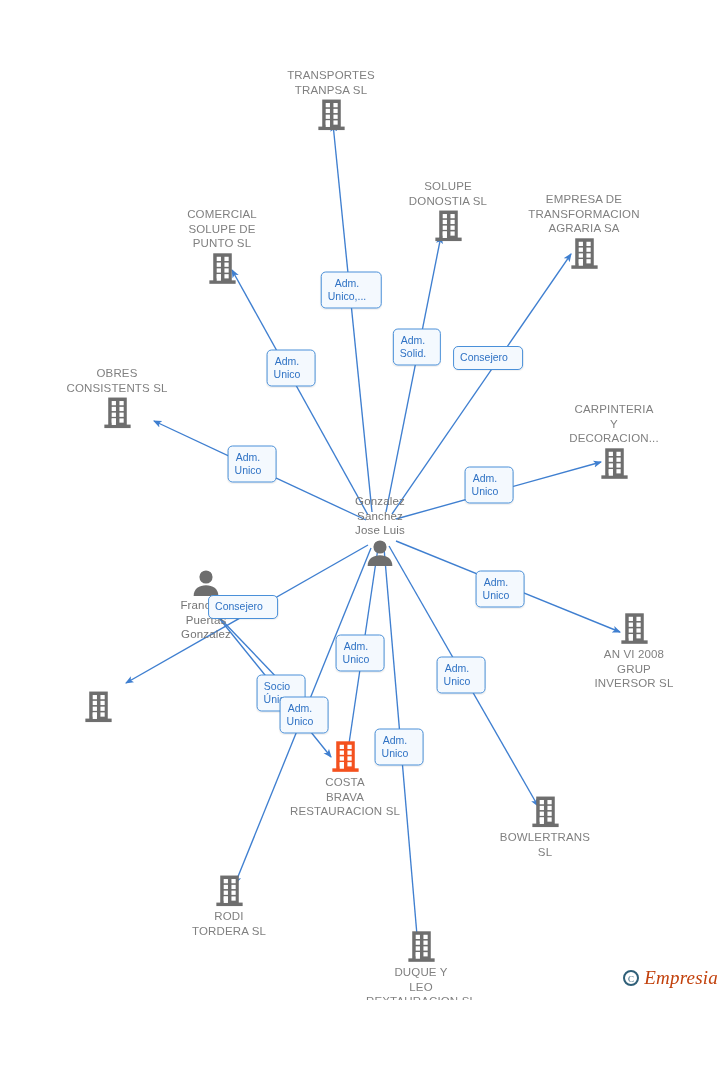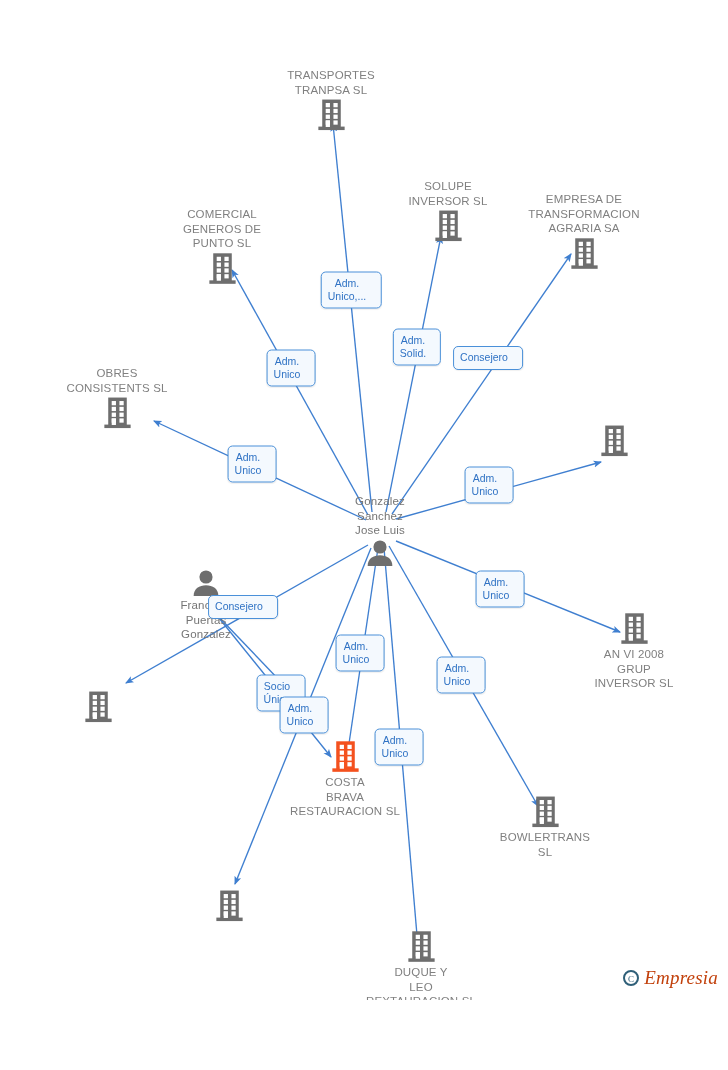--- a/index.html
+++ b/index.html
@@ -126,39 +126,39 @@
           <rect x="22.5" y="14" width="5.5" height="5.5" fill="#ffffff"></rect>
           <rect x="12.5" y="21.5" width="5.5" height="5.5" fill="#ffffff"></rect>
           <rect x="22.5" y="21.5" width="5.5" height="5.5" fill="#ffffff"></rect>
           <rect x="12.5" y="29" width="5.5" height="5.5" fill="#ffffff"></rect>
           <rect x="22.5" y="29" width="5.5" height="5.5" fill="#ffffff"></rect>
           <rect x="12.5" y="29" width="5.5" height="8.5" fill="#ffffff"></rect>
         </svg>
       </div>
       <div class="node company" style="left: 222px; top: 246px;">
         <span class="node-label above">COMERCIAL
-GENEROS DE
+SOLUPE DE
 PUNTO SL</span>
         <svg width="31" height="34" viewBox="0 0 40 44" class="node-icon">
           <rect x="8" y="2" width="24" height="36" fill="#6e6e6e"></rect>
           <rect x="3" y="37" width="34" height="4.5" fill="#6e6e6e"></rect>
           <rect x="12.5" y="6.5" width="5.5" height="5.5" fill="#ffffff"></rect>
           <rect x="22.5" y="6.5" width="5.5" height="5.5" fill="#ffffff"></rect>
           <rect x="12.5" y="14" width="5.5" height="5.5" fill="#ffffff"></rect>
           <rect x="22.5" y="14" width="5.5" height="5.5" fill="#ffffff"></rect>
           <rect x="12.5" y="21.5" width="5.5" height="5.5" fill="#ffffff"></rect>
           <rect x="22.5" y="21.5" width="5.5" height="5.5" fill="#ffffff"></rect>
           <rect x="12.5" y="29" width="5.5" height="5.5" fill="#ffffff"></rect>
           <rect x="22.5" y="29" width="5.5" height="5.5" fill="#ffffff"></rect>
           <rect x="12.5" y="29" width="5.5" height="8.5" fill="#ffffff"></rect>
         </svg>
       </div>
       <div class="node company" style="left: 448px; top: 211px;">
         <span class="node-label above">SOLUPE
-INVERSOR SL</span>
+DONOSTIA SL</span>
         <svg width="31" height="34" viewBox="0 0 40 44" class="node-icon">
           <rect x="8" y="2" width="24" height="36" fill="#6e6e6e"></rect>
           <rect x="3" y="37" width="34" height="4.5" fill="#6e6e6e"></rect>
           <rect x="12.5" y="6.5" width="5.5" height="5.5" fill="#ffffff"></rect>
           <rect x="22.5" y="6.5" width="5.5" height="5.5" fill="#ffffff"></rect>
           <rect x="12.5" y="14" width="5.5" height="5.5" fill="#ffffff"></rect>
           <rect x="22.5" y="14" width="5.5" height="5.5" fill="#ffffff"></rect>
           <rect x="12.5" y="21.5" width="5.5" height="5.5" fill="#ffffff"></rect>
           <rect x="22.5" y="21.5" width="5.5" height="5.5" fill="#ffffff"></rect>
           <rect x="12.5" y="29" width="5.5" height="5.5" fill="#ffffff"></rect>
@@ -195,20 +195,23 @@
           <rect x="12.5" y="14" width="5.5" height="5.5" fill="#ffffff"></rect>
           <rect x="22.5" y="14" width="5.5" height="5.5" fill="#ffffff"></rect>
           <rect x="12.5" y="21.5" width="5.5" height="5.5" fill="#ffffff"></rect>
           <rect x="22.5" y="21.5" width="5.5" height="5.5" fill="#ffffff"></rect>
           <rect x="12.5" y="29" width="5.5" height="5.5" fill="#ffffff"></rect>
           <rect x="22.5" y="29" width="5.5" height="5.5" fill="#ffffff"></rect>
           <rect x="12.5" y="29" width="5.5" height="8.5" fill="#ffffff"></rect>
         </svg>
       </div>
       <div class="node company" style="left: 614px; top: 441px;">
+        <span class="node-label above">CARPINTERIA
+Y
+DECORACION...</span>
         <svg width="31" height="34" viewBox="0 0 40 44" class="node-icon">
           <rect x="8" y="2" width="24" height="36" fill="#6e6e6e"></rect>
           <rect x="3" y="37" width="34" height="4.5" fill="#6e6e6e"></rect>
           <rect x="12.5" y="6.5" width="5.5" height="5.5" fill="#ffffff"></rect>
           <rect x="22.5" y="6.5" width="5.5" height="5.5" fill="#ffffff"></rect>
           <rect x="12.5" y="14" width="5.5" height="5.5" fill="#ffffff"></rect>
           <rect x="22.5" y="14" width="5.5" height="5.5" fill="#ffffff"></rect>
           <rect x="12.5" y="21.5" width="5.5" height="5.5" fill="#ffffff"></rect>
           <rect x="22.5" y="21.5" width="5.5" height="5.5" fill="#ffffff"></rect>
           <rect x="12.5" y="29" width="5.5" height="5.5" fill="#ffffff"></rect>
@@ -309,20 +312,22 @@
           <rect x="12.5" y="6.5" width="5.5" height="5.5" fill="#ffffff"></rect>
           <rect x="22.5" y="6.5" width="5.5" height="5.5" fill="#ffffff"></rect>
           <rect x="12.5" y="14" width="5.5" height="5.5" fill="#ffffff"></rect>
           <rect x="22.5" y="14" width="5.5" height="5.5" fill="#ffffff"></rect>
           <rect x="12.5" y="21.5" width="5.5" height="5.5" fill="#ffffff"></rect>
           <rect x="22.5" y="21.5" width="5.5" height="5.5" fill="#ffffff"></rect>
           <rect x="12.5" y="29" width="5.5" height="5.5" fill="#ffffff"></rect>
           <rect x="22.5" y="29" width="5.5" height="5.5" fill="#ffffff"></rect>
           <rect x="12.5" y="29" width="5.5" height="8.5" fill="#ffffff"></rect>
         </svg>
+        <span class="node-label">RODI
+TORDERA SL</span>
       </div>
       <div class="node company" style="left: 421px; top: 969px;">
         <svg width="31" height="34" viewBox="0 0 40 44" class="node-icon">
           <rect x="8" y="2" width="24" height="36" fill="#6e6e6e"></rect>
           <rect x="3" y="37" width="34" height="4.5" fill="#6e6e6e"></rect>
           <rect x="12.5" y="6.5" width="5.5" height="5.5" fill="#ffffff"></rect>
           <rect x="22.5" y="6.5" width="5.5" height="5.5" fill="#ffffff"></rect>
           <rect x="12.5" y="14" width="5.5" height="5.5" fill="#ffffff"></rect>
           <rect x="22.5" y="14" width="5.5" height="5.5" fill="#ffffff"></rect>
           <rect x="12.5" y="21.5" width="5.5" height="5.5" fill="#ffffff"></rect>

